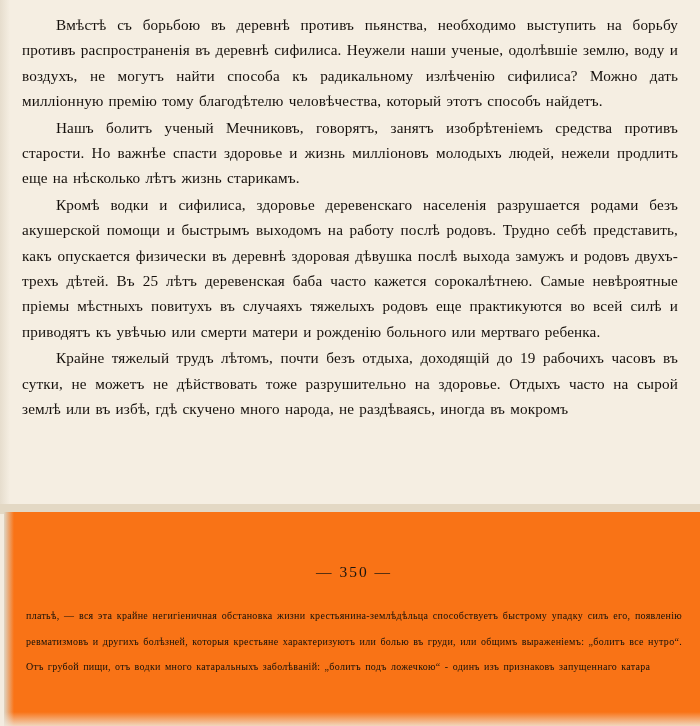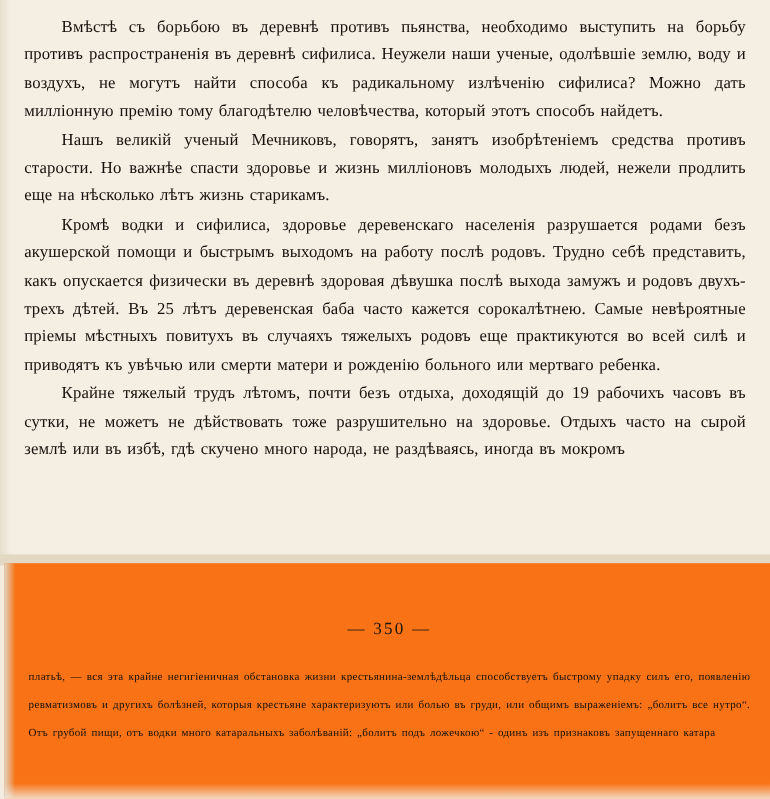--- a/index.html
+++ b/index.html
@@ -108,21 +108,21 @@
     pointer-events: none;
   }
 </style>
 </head>
 <body>
 
 <div class="page">
 
   <div class="scan-top">
     <p class="para">Вмѣстѣ съ борьбою въ деревнѣ противъ пьянства, необходимо выступить на борьбу противъ распространенія въ деревнѣ сифилиса. Неужели наши ученые, одолѣвшіе землю, воду и воздухъ, не могутъ найти способа къ радикальному излѣченію сифилиса? Можно дать милліонную премію тому благодѣтелю человѣчества, который этотъ способъ найдетъ.</p>
-    <p class="para">Нашъ великій ученый Мечниковъ, говорятъ, занятъ изобрѣтеніемъ средства противъ старости. Но важнѣе спасти здоровье и жизнь милліоновъ молодыхъ людей, нежели продлить еще на нѣсколько лѣтъ жизнь старикамъ.</p>
+    <p class="para">Нашъ болитъ ученый Мечниковъ, говорятъ, занятъ изобрѣтеніемъ средства противъ старости. Но важнѣе спасти здоровье и жизнь милліоновъ молодыхъ людей, нежели продлить еще на нѣсколько лѣтъ жизнь старикамъ.</p>
     <p class="para">Кромѣ водки и сифилиса, здоровье деревенскаго населенія разрушается родами безъ акушерской помощи и быстрымъ выходомъ на работу послѣ родовъ. Трудно себѣ представить, какъ опускается физически въ деревнѣ здоровая дѣвушка послѣ выхода замужъ и родовъ двухъ-трехъ дѣтей. Въ 25 лѣтъ деревенская баба часто кажется сорокалѣтнею. Самые невѣроятные пріемы мѣстныхъ повитухъ въ случаяхъ тяжелыхъ родовъ еще практикуются во всей силѣ и приводятъ къ увѣчью или смерти матери и рожденію больного или мертваго ребенка.</p>
     <p class="para">Крайне тяжелый трудъ лѣтомъ, почти безъ отдыха, доходящій до 19 рабочихъ часовъ въ сутки, не можетъ не дѣйствовать тоже разрушительно на здоровье. Отдыхъ часто на сырой землѣ или въ избѣ, гдѣ скучено много народа, не раздѣваясь, иногда въ мокромъ</p>
   </div>
 
   <div class="band"></div>
 
   <div class="scan-bottom">
     <div class="pagenum">— 350 —</div>
     <p class="para2">платьѣ, — вся эта крайне негигіеничная обстановка жизни крестьянина-землѣдѣльца способствуетъ быстрому упадку силъ его, появленію ревматизмовъ и другихъ болѣзней, которыя крестьяне характеризуютъ или болью въ груди, или общимъ выраженіемъ: „болитъ все нутро“. Отъ грубой пищи, отъ водки много катаральныхъ заболѣваній: „болитъ подъ ложечкою“ - одинъ изъ признаковъ запущеннаго катара</p>
     <div class="fade-bottom"></div>

